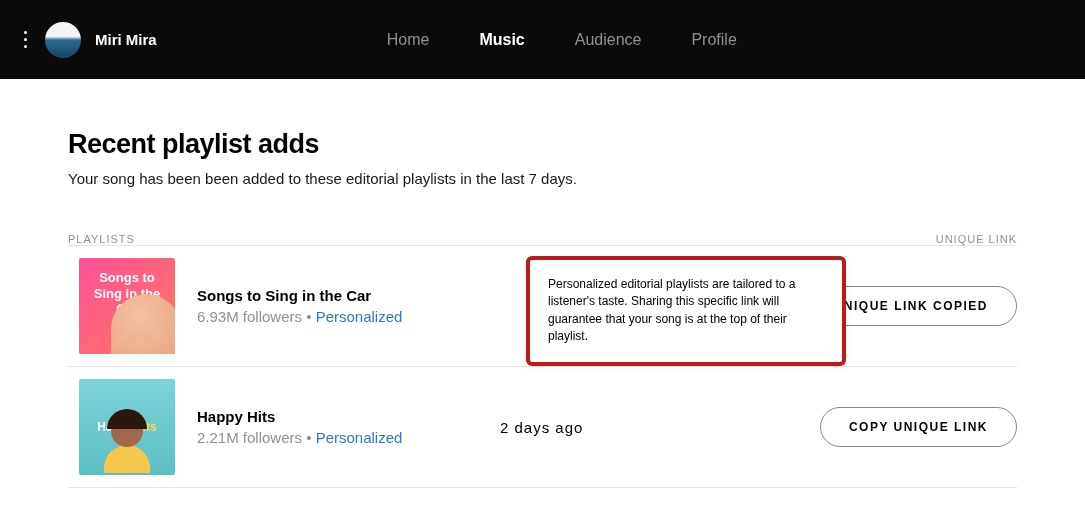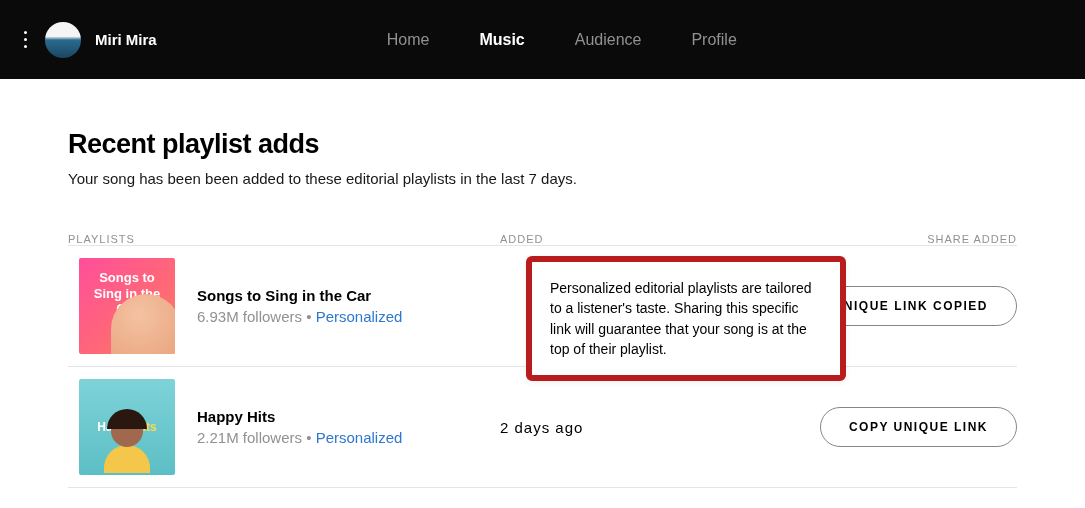--- a/index.html
+++ b/index.html
@@ -38,21 +38,21 @@
 .row-info { width: 303px; }
 .playlist-name { font-size: 15px; font-weight: 700; color: #000; margin-bottom: 4px; }
 .playlist-meta { font-size: 15px; color: #919191; }
 .playlist-meta .personalized { color: #2e77d0; }
 
 .added-cell { width: 264px; text-align: left; color: #000; font-size: 15px; letter-spacing: 1px; }
 .share-cell { flex: 1; display: flex; justify-content: flex-end; }
 
 .btn { border: 1px solid #878787; background: #fff; border-radius: 24px; padding: 12px 28px; font-size: 12px; letter-spacing: 1.5px; font-weight: 600; color: #000; cursor: pointer; white-space: nowrap; }
 
-.tooltip { position: absolute; left: 458px; top: 10px; width: 320px; background: #fff; border: 6px solid #b91c1c; border-radius: 6px; padding: 16px 18px; font-size: 14px; line-height: 1.45; color: #000; box-shadow: 0 2px 6px rgba(0,0,0,0.06); }
+.tooltip { position: absolute; left: 458px; top: 10px; width: 320px; background: #fff; border: 4px solid #b91c1c; border-radius: 6px; padding: 16px 18px; font-size: 12px; line-height: 1.45; color: #000; box-shadow: 0 2px 6px rgba(0,0,0,0.06); }
 </style>
 </head>
 <body>
 
 <div class="header">
   <div class="menu-dots">
       <span></span>
       <span></span>
       <span></span>
     </div>
@@ -65,22 +65,21 @@
     <div class="nav-item">Profile</div>
   </div>
 </div>
 
 <div class="content">
   <h1 class="page-title">Recent playlist adds</h1>
   <p class="page-subtitle">Your song has been been added to these editorial playlists in the last 7 days.</p>
 
   <div class="table-header">
     <div class="col-playlists">PLAYLISTS</div>
-    <div class="col-added">ADDED</div>
-    <div class="col-share">SHARE ADDED</div>
+    <div class="col-share">UNIQUE LINK</div>
   </div>
 
   <div class="row">
     <div class="cover cover-1">
       <span>Songs to Sing in the Car</span>
       <div class="person-1"></div>
     </div>
     <div class="row-info">
       <div class="playlist-name">Songs to Sing in the Car</div>
       <div class="playlist-meta">

